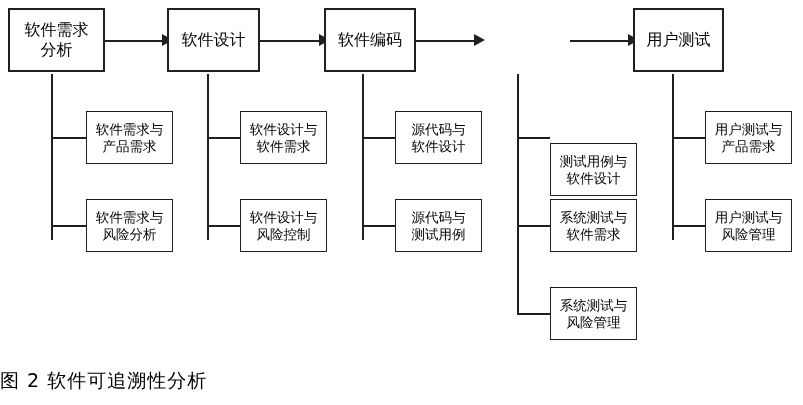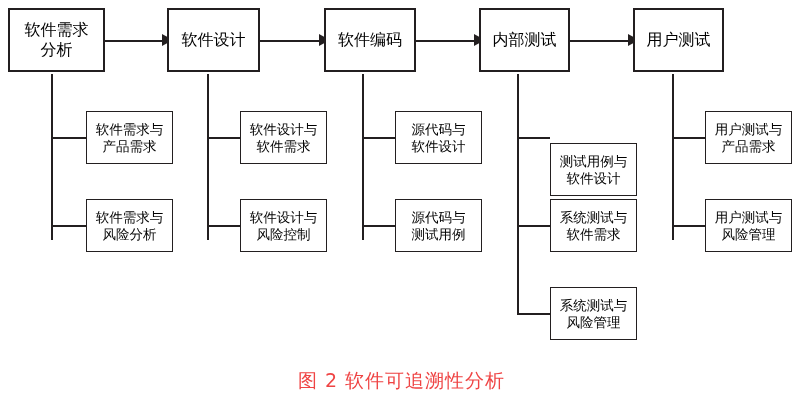--- a/index.html
+++ b/index.html
@@ -53,23 +53,23 @@
     height: 0;
     border-top: 6px solid transparent;
     border-bottom: 6px solid transparent;
     border-left: 11px solid #231f20;
     z-index: 2;
   }
   .caption {
     position: absolute;
     left: 0;
     width: 803px;
-    text-align: center;
+    text-align: left;
     font-size: 19px;
-    color: #ef4444;
+    color: #000000;
     font-family: "DejaVu Sans", "Liberation Sans", sans-serif;
     letter-spacing: 1px;
   }
 </style>
 </head>
 <body>
 
 <div id="canvas">
 
   <div class="line hline" style="left:105px; top:40px; width:62px;"></div>
@@ -111,23 +111,20 @@
   </div>
 
   <div class="node stage" style="left:167px; top:8px; width:93px; height:64px;">
     <span>软件设计</span>
   </div>
 
   <div class="node stage" style="left:324px; top:8px; width:92px; height:64px;text-align:right;">
     <span>软件编码</span>
   </div>
 
-  <div class="node stage" style="left:479px; top:8px; width:91px; height:64px;">
-    <span>内部测试</span>
-  </div>
 
   <div class="node stage" style="left:633px; top:8px; width:91px; height:64px;">
     <span>用户测试</span>
   </div>
 
   <div class="node leaf" style="left:86px; top:111px; width:87px; height:53px;">
     <span>软件需求与
 产品需求</span>
   </div>
   <div class="node leaf" style="left:86px; top:199px; width:87px; height:53px;">

